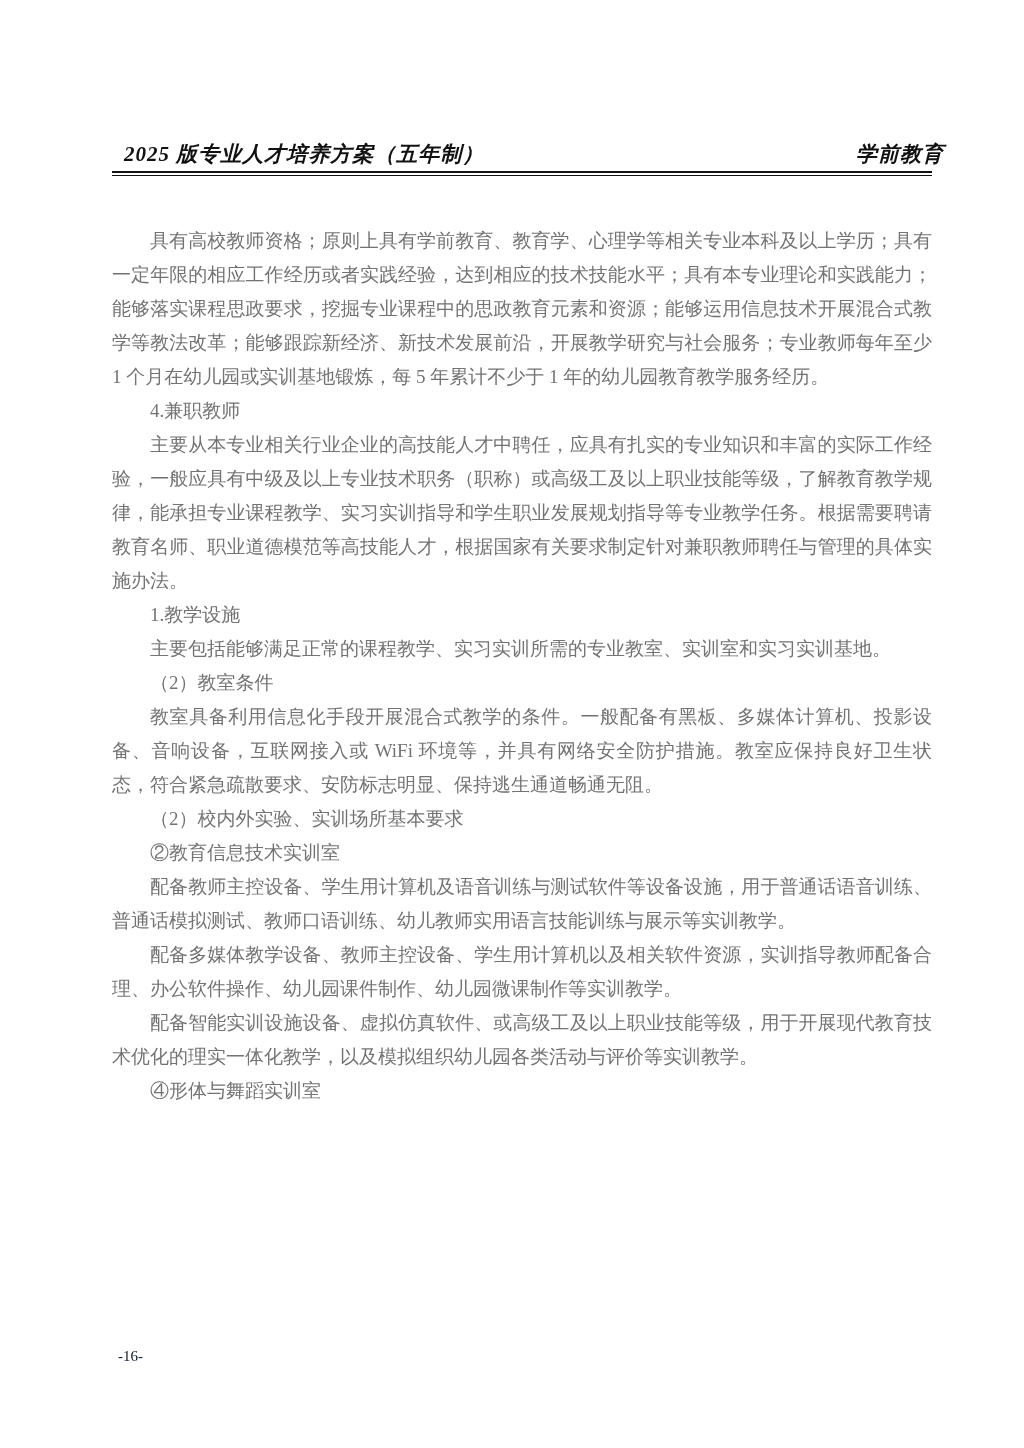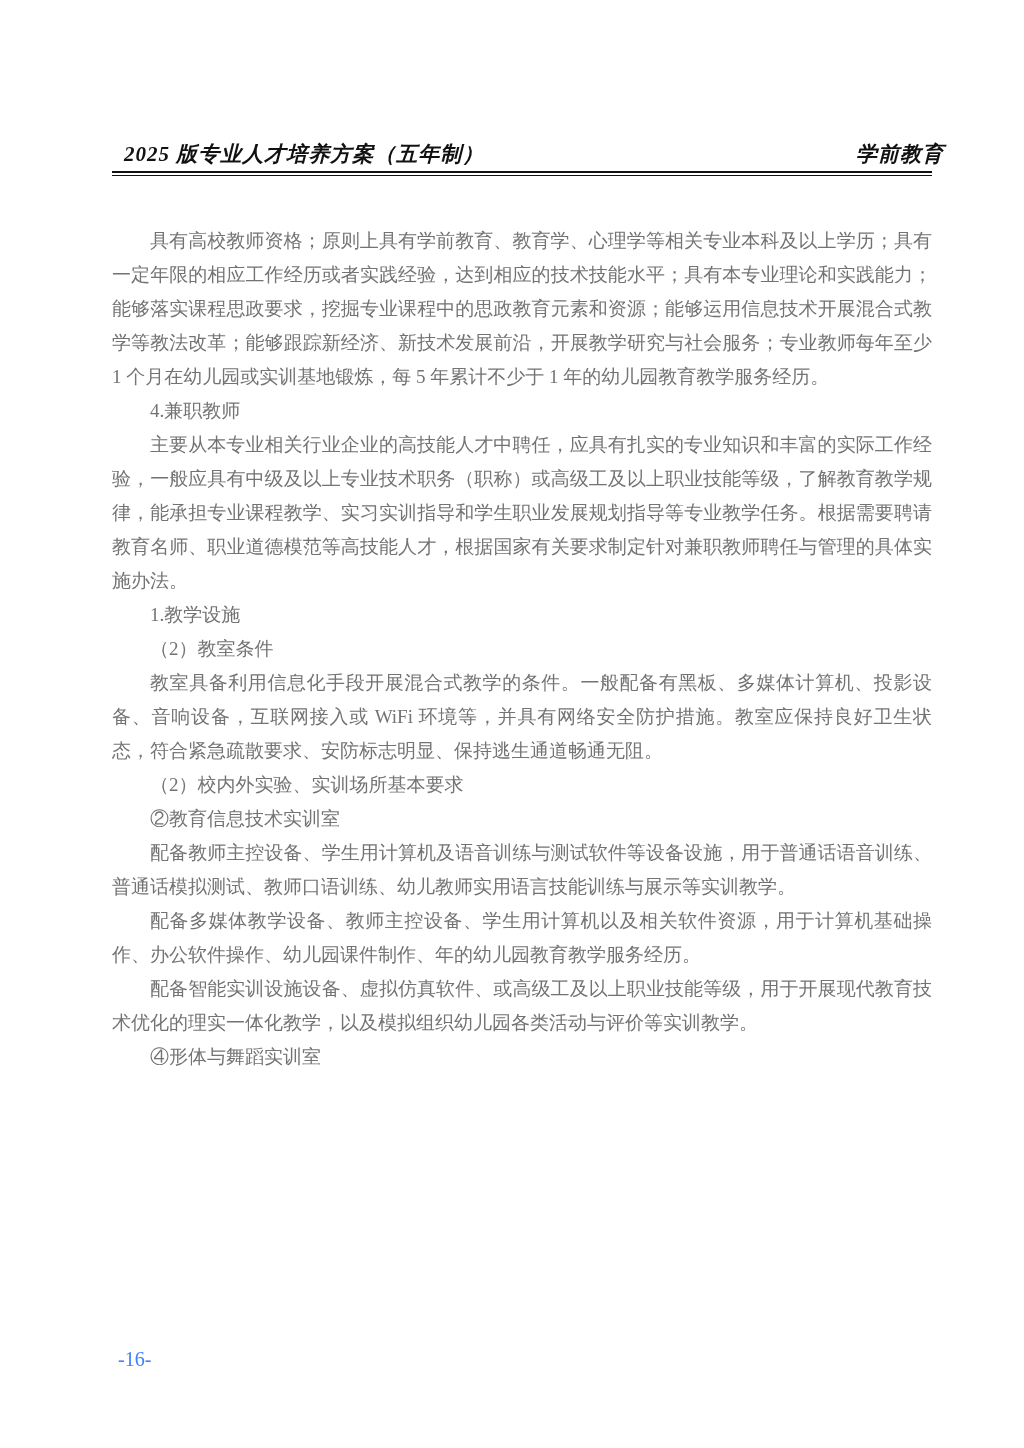--- a/index.html
+++ b/index.html
@@ -57,46 +57,47 @@
     margin-top: 36px;
   }
   .para {
     margin: 0;
     text-indent: 2em;
   }
   .page-number {
     position: absolute;
     left: 118px;
     top: 1348px;
-    font-size: 20px;
-    color: #3b82f6;
+    font-size: 15px;
+    color: #0f172a;
   }
 </style>
 </head>
 <body>
 
 <div class="page">
 
   <div class="header">
     <span class="header-left">2025 版专业人才培养方案（五年制）</span>
     <span class="header-right">学前教育</span>
   </div>
 
   <div class="header-rule"></div>
 
   <div class="content">
     <p class="para">具有高校教师资格；原则上具有学前教育、教育学、心理学等相关专业本科及以上学历；具有一定年限的相应工作经历或者实践经验，达到相应的技术技能水平；具有本专业理论和实践能力；能够落实课程思政要求，挖掘专业课程中的思政教育元素和资源；能够运用信息技术开展混合式教学等教法改革；能够跟踪新经济、新技术发展前沿，开展教学研究与社会服务；专业教师每年至少 1 个月在幼儿园或实训基地锻炼，每 5 年累计不少于 1 年的幼儿园教育教学服务经历。</p>
     <p class="para">4.兼职教师</p>
     <p class="para">主要从本专业相关行业企业的高技能人才中聘任，应具有扎实的专业知识和丰富的实际工作经验，一般应具有中级及以上专业技术职务（职称）或高级工及以上职业技能等级，了解教育教学规律，能承担专业课程教学、实习实训指导和学生职业发展规划指导等专业教学任务。根据需要聘请教育名师、职业道德模范等高技能人才，根据国家有关要求制定针对兼职教师聘任与管理的具体实施办法。</p>
     <p class="para">1.教学设施</p>
+    <p class="para">主要包括能够满足正常的课程教学、实习实训所需的专业教室、实训室和实习实训基地。</p>
     <p class="para">（2）教室条件</p>
     <p class="para">教室具备利用信息化手段开展混合式教学的条件。一般配备有黑板、多媒体计算机、投影设备、音响设备，互联网接入或 WiFi 环境等，并具有网络安全防护措施。教室应保持良好卫生状态，符合紧急疏散要求、安防标志明显、保持逃生通道畅通无阻。</p>
     <p class="para">（2）校内外实验、实训场所基本要求</p>
     <p class="para">②教育信息技术实训室</p>
     <p class="para">配备教师主控设备、学生用计算机及语音训练与测试软件等设备设施，用于普通话语音训练、普通话模拟测试、教师口语训练、幼儿教师实用语言技能训练与展示等实训教学。</p>
-    <p class="para">配备多媒体教学设备、教师主控设备、学生用计算机以及相关软件资源，用于计算机基础操作、办公软件操作、幼儿园课件制作、年的幼儿园教育教学服务经历。</p>
+    <p class="para">配备多媒体教学设备、教师主控设备、学生用计算机以及相关软件资源，实训指导教师配备合理、办公软件操作、幼儿园课件制作、幼儿园微课制作等实训教学。</p>
     <p class="para">配备智能实训设施设备、虚拟仿真软件、或高级工及以上职业技能等级，用于开展现代教育技术优化的理实一体化教学，以及模拟组织幼儿园各类活动与评价等实训教学。</p>
     <p class="para">④形体与舞蹈实训室</p>
   </div>
 
 </div>
 
 <div class="page-number">-16-</div>
 
 </body></html>

